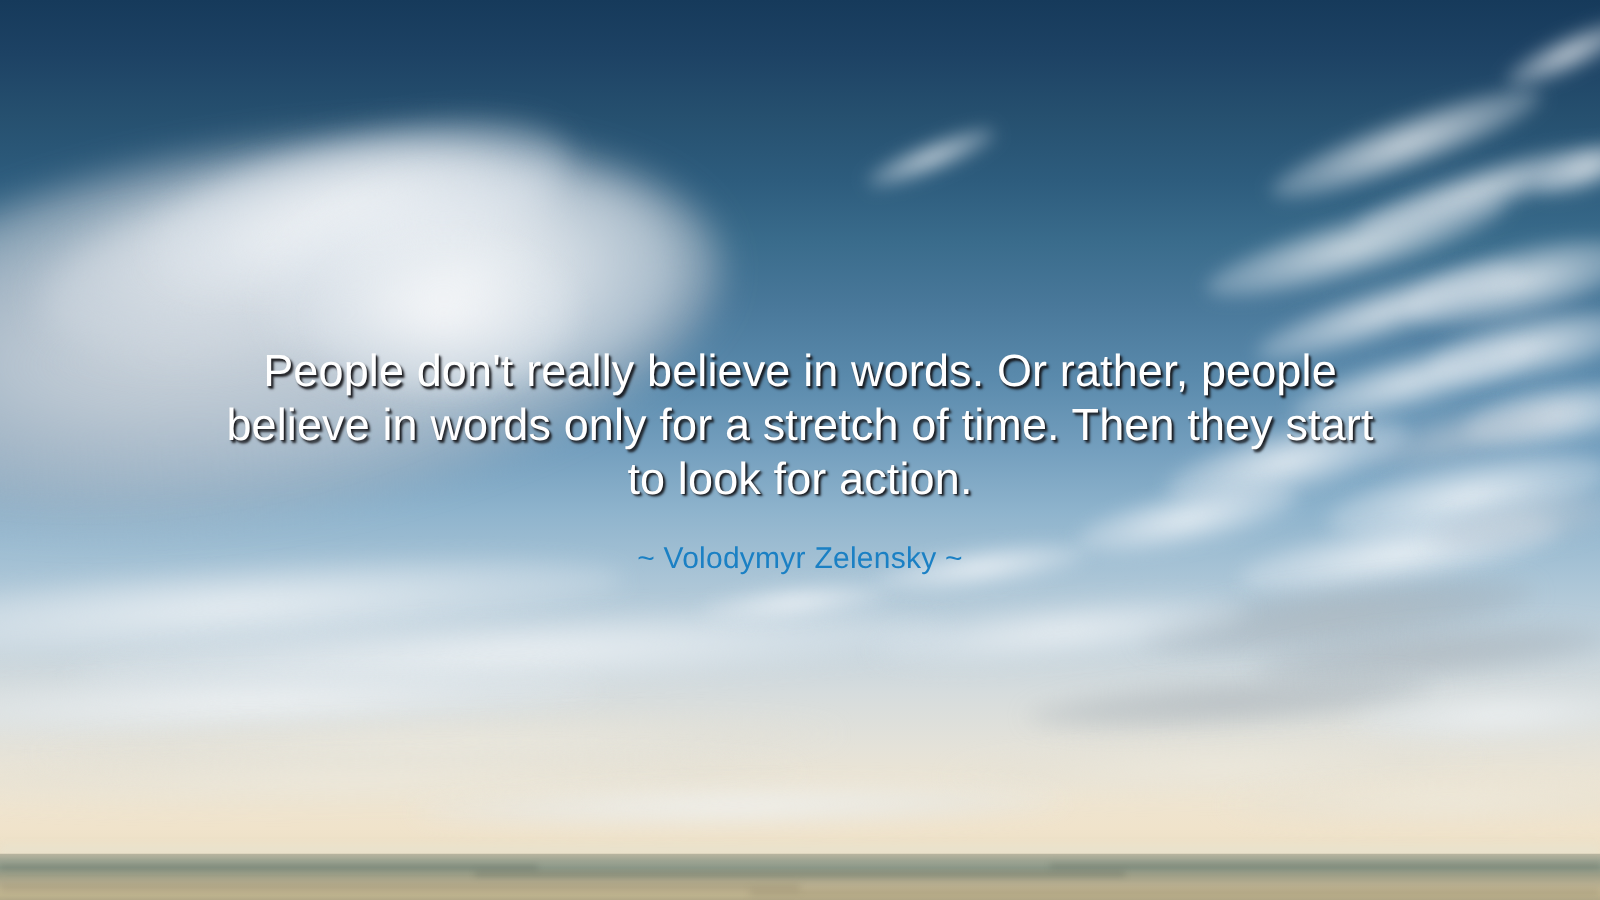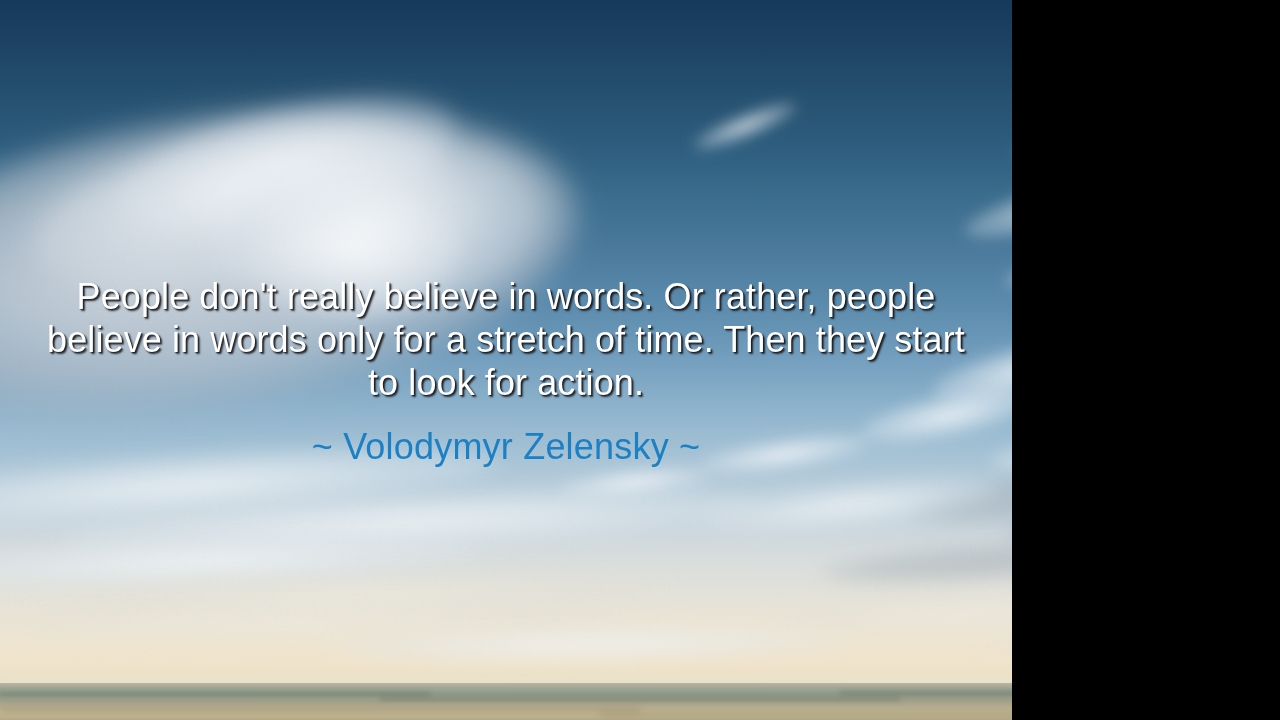--- a/index.html
+++ b/index.html
@@ -10,21 +10,21 @@
   }
   body {
     width: 1280px;
     height: 720px;
     overflow: hidden;
     font-family: "Liberation Sans", sans-serif;
   }
 
   #quote-card {
     position: relative;
-    width: 1012px;
+    width: 1280px;
     height: 720px;
     overflow: hidden;
     background: #4b7fa8;
   }
   
   .sky2 {
     position: absolute;
     inset: 0;
     background: linear-gradient(
       to bottom,
@@ -227,21 +227,21 @@
     text-shadow:
       2px 2px 2px rgba(20,20,24,0.85),
       1px 1px 1px rgba(20,20,24,0.65);
     white-space: pre-line;
   }
 
   #quote-attribution {
     margin-top: 24px;
     text-align: center;
     color: #1b80c4;
-    font-size: 36px;
+    font-size: 24px;
     line-height: 38px;
     font-weight: 400;
     letter-spacing: 0.2px;
   }
 </style>
 </head>
 <body>
 
 <div id="quote-card">
 

